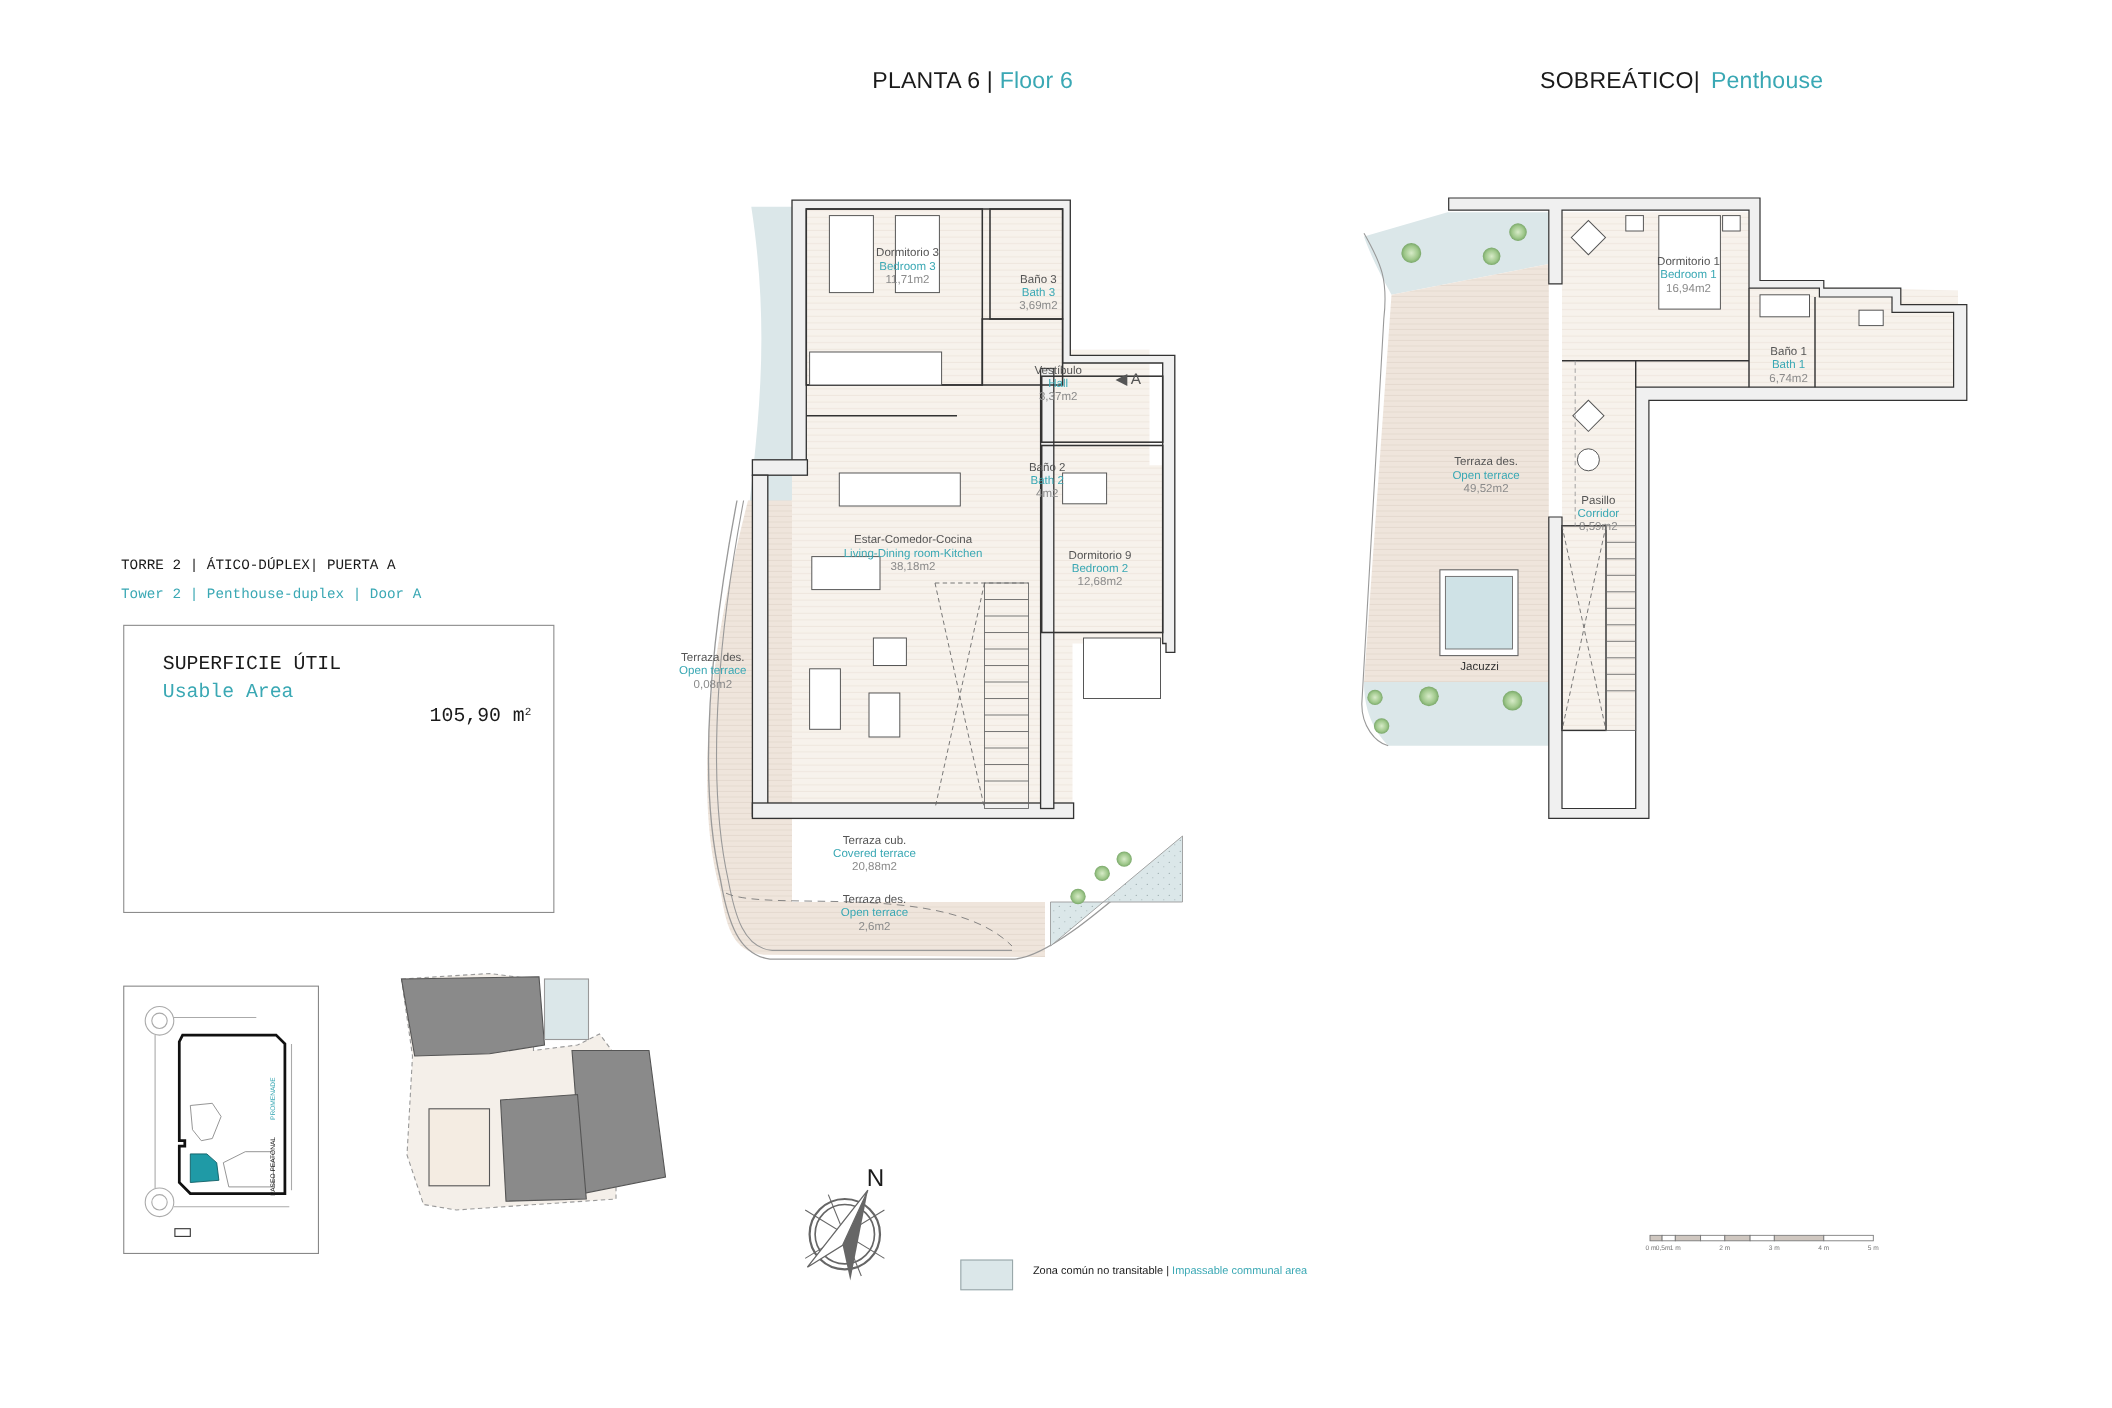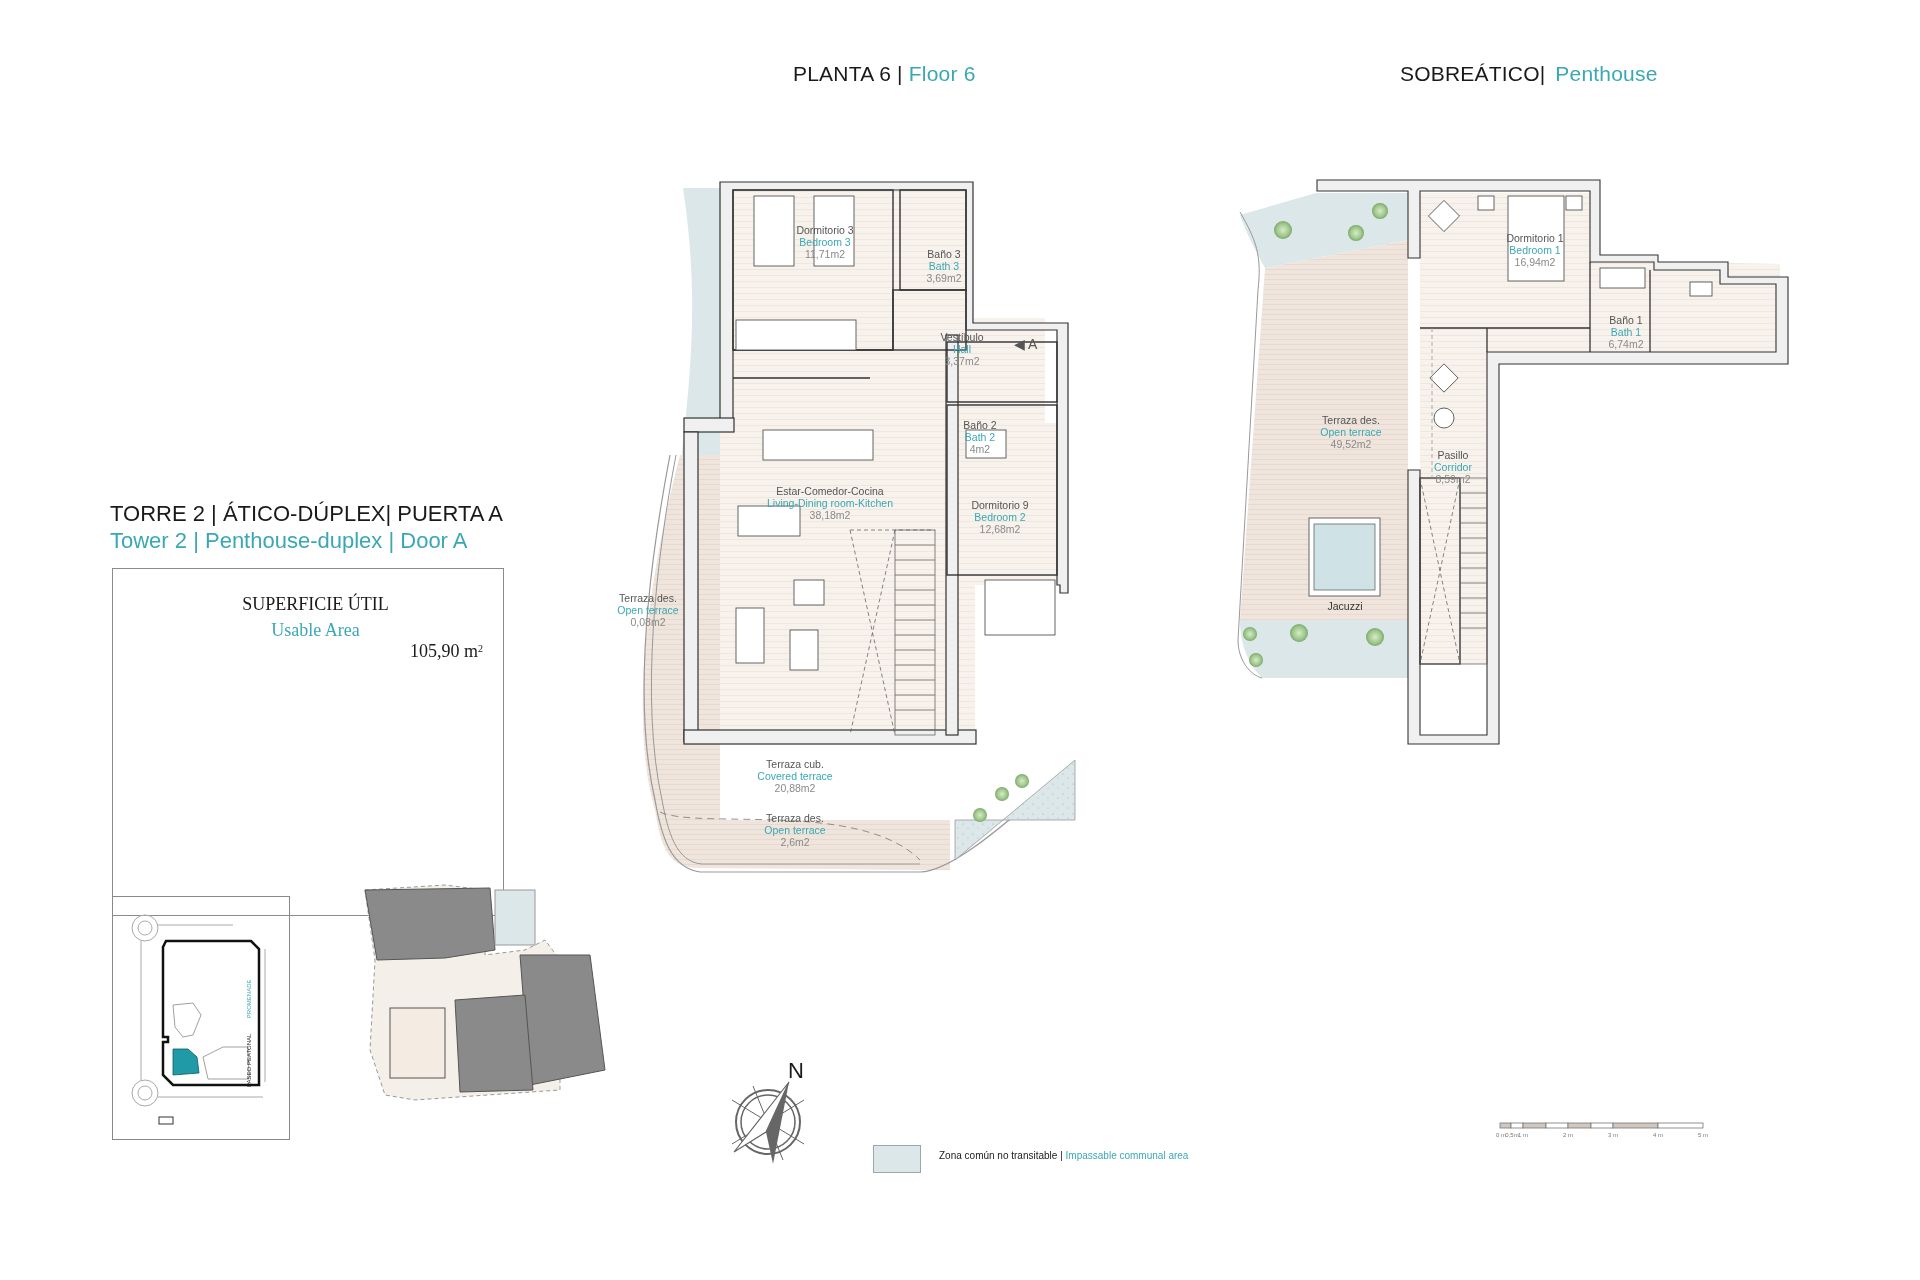--- a/index.html
+++ b/index.html
@@ -5,22 +5,22 @@
   html,body{margin:0;padding:0;}
   body{width:1920px;height:1280px;background:#ffffff;position:relative;overflow:hidden;font-family:"DejaVu Sans",sans-serif;color:#1a1a1a;}
   .abs{position:absolute;}
   .teal{color:#3aa8b4;}
   .plan-title{position:absolute;top:62px;font-size:21px;letter-spacing:0.2px;white-space:nowrap;font-family:"Liberation Sans",sans-serif;}
   .plan-title .sep{margin:0 6px;}
   .lbl{position:absolute;text-align:center;font-family:"Liberation Sans",sans-serif;font-size:10.5px;line-height:12px;white-space:nowrap;transform:translateX(-50%);}
   .lbl .es{color:#555;}
   .lbl .en{color:#3aa8b4;}
   .lbl .ar{color:#8a8a8a;}
-  .unit-title{position:absolute;left:110px;top:500px;font-family:Liberation Sans, sans-serif;font-size:22px;line-height:27px;white-space:nowrap;}
-  .info-box{position:absolute;left:112px;top:568px;width:392px;height:348px;border:1.5px solid #8c8c8c;box-sizing:border-box;font-family:Liberation Serif, serif;text-align:center;}
+  .unit-title{position:absolute;left:110px;top:500px;font-family:Liberation Mono, monospace;font-size:13px;line-height:27px;white-space:nowrap;}
+  .info-box{position:absolute;left:112px;top:568px;width:392px;height:262px;border:1.5px solid #8c8c8c;box-sizing:border-box;font-family:Liberation Mono, monospace;}
   .info-row{position:absolute;left:35px;right:20px;font-size:18px;line-height:26px;}
   .info-row .val{position:absolute;right:0;top:12px;margin-top:35px;}
   .info-row .val sup{font-size:10px;vertical-align:top;position:relative;top:-2px;}
   .legend-swatch{position:absolute;left:873px;top:1145px;width:48px;height:28px;background:#dbe7e9;border:1px solid #9aa8aa;box-sizing:border-box;}
   .legend-text{position:absolute;left:939px;top:1150px;font-size:10px;font-family:"Liberation Sans",sans-serif;white-space:nowrap;}
   .compass-n{position:absolute;left:788px;top:1058px;font-size:22px;font-family:"Liberation Sans",sans-serif;}
   .scale-lbl{position:absolute;top:1132px;font-size:6px;color:#777;font-family:"Liberation Sans",sans-serif;transform:translateX(-50%);white-space:nowrap;}
   .entry-arrow{position:absolute;left:1014px;top:336px;font-size:14px;color:#555;font-family:"Liberation Sans",sans-serif;white-space:nowrap;}
 </style>
 </head>
@@ -132,21 +132,21 @@
 </div>
 <div class="lbl" style="left:962px;top:331px;">
   <div class="es">Vestíbulo</div>
   <div class="en">Hall</div>
   <div class="ar">3,37m2</div>
 </div>
 <div class="entry-arrow">
   <span>◀</span>
   <span>A</span>
 </div>
-<div class="lbl" style="left:980px;top:419px;">
+<div class="lbl" style="left:952px;top:419px;">
   <div class="es">Baño 2</div>
   <div class="en">Bath 2</div>
   <div class="ar">4m2</div>
 </div>
 <div class="lbl" style="left:830px;top:485px;">
   <div class="es">Estar-Comedor-Cocina</div>
   <div class="en">Living-Dining room-Kitchen</div>
   <div class="ar">38,18m2</div>
 </div>
 <div class="lbl" style="left:1000px;top:499px;">

